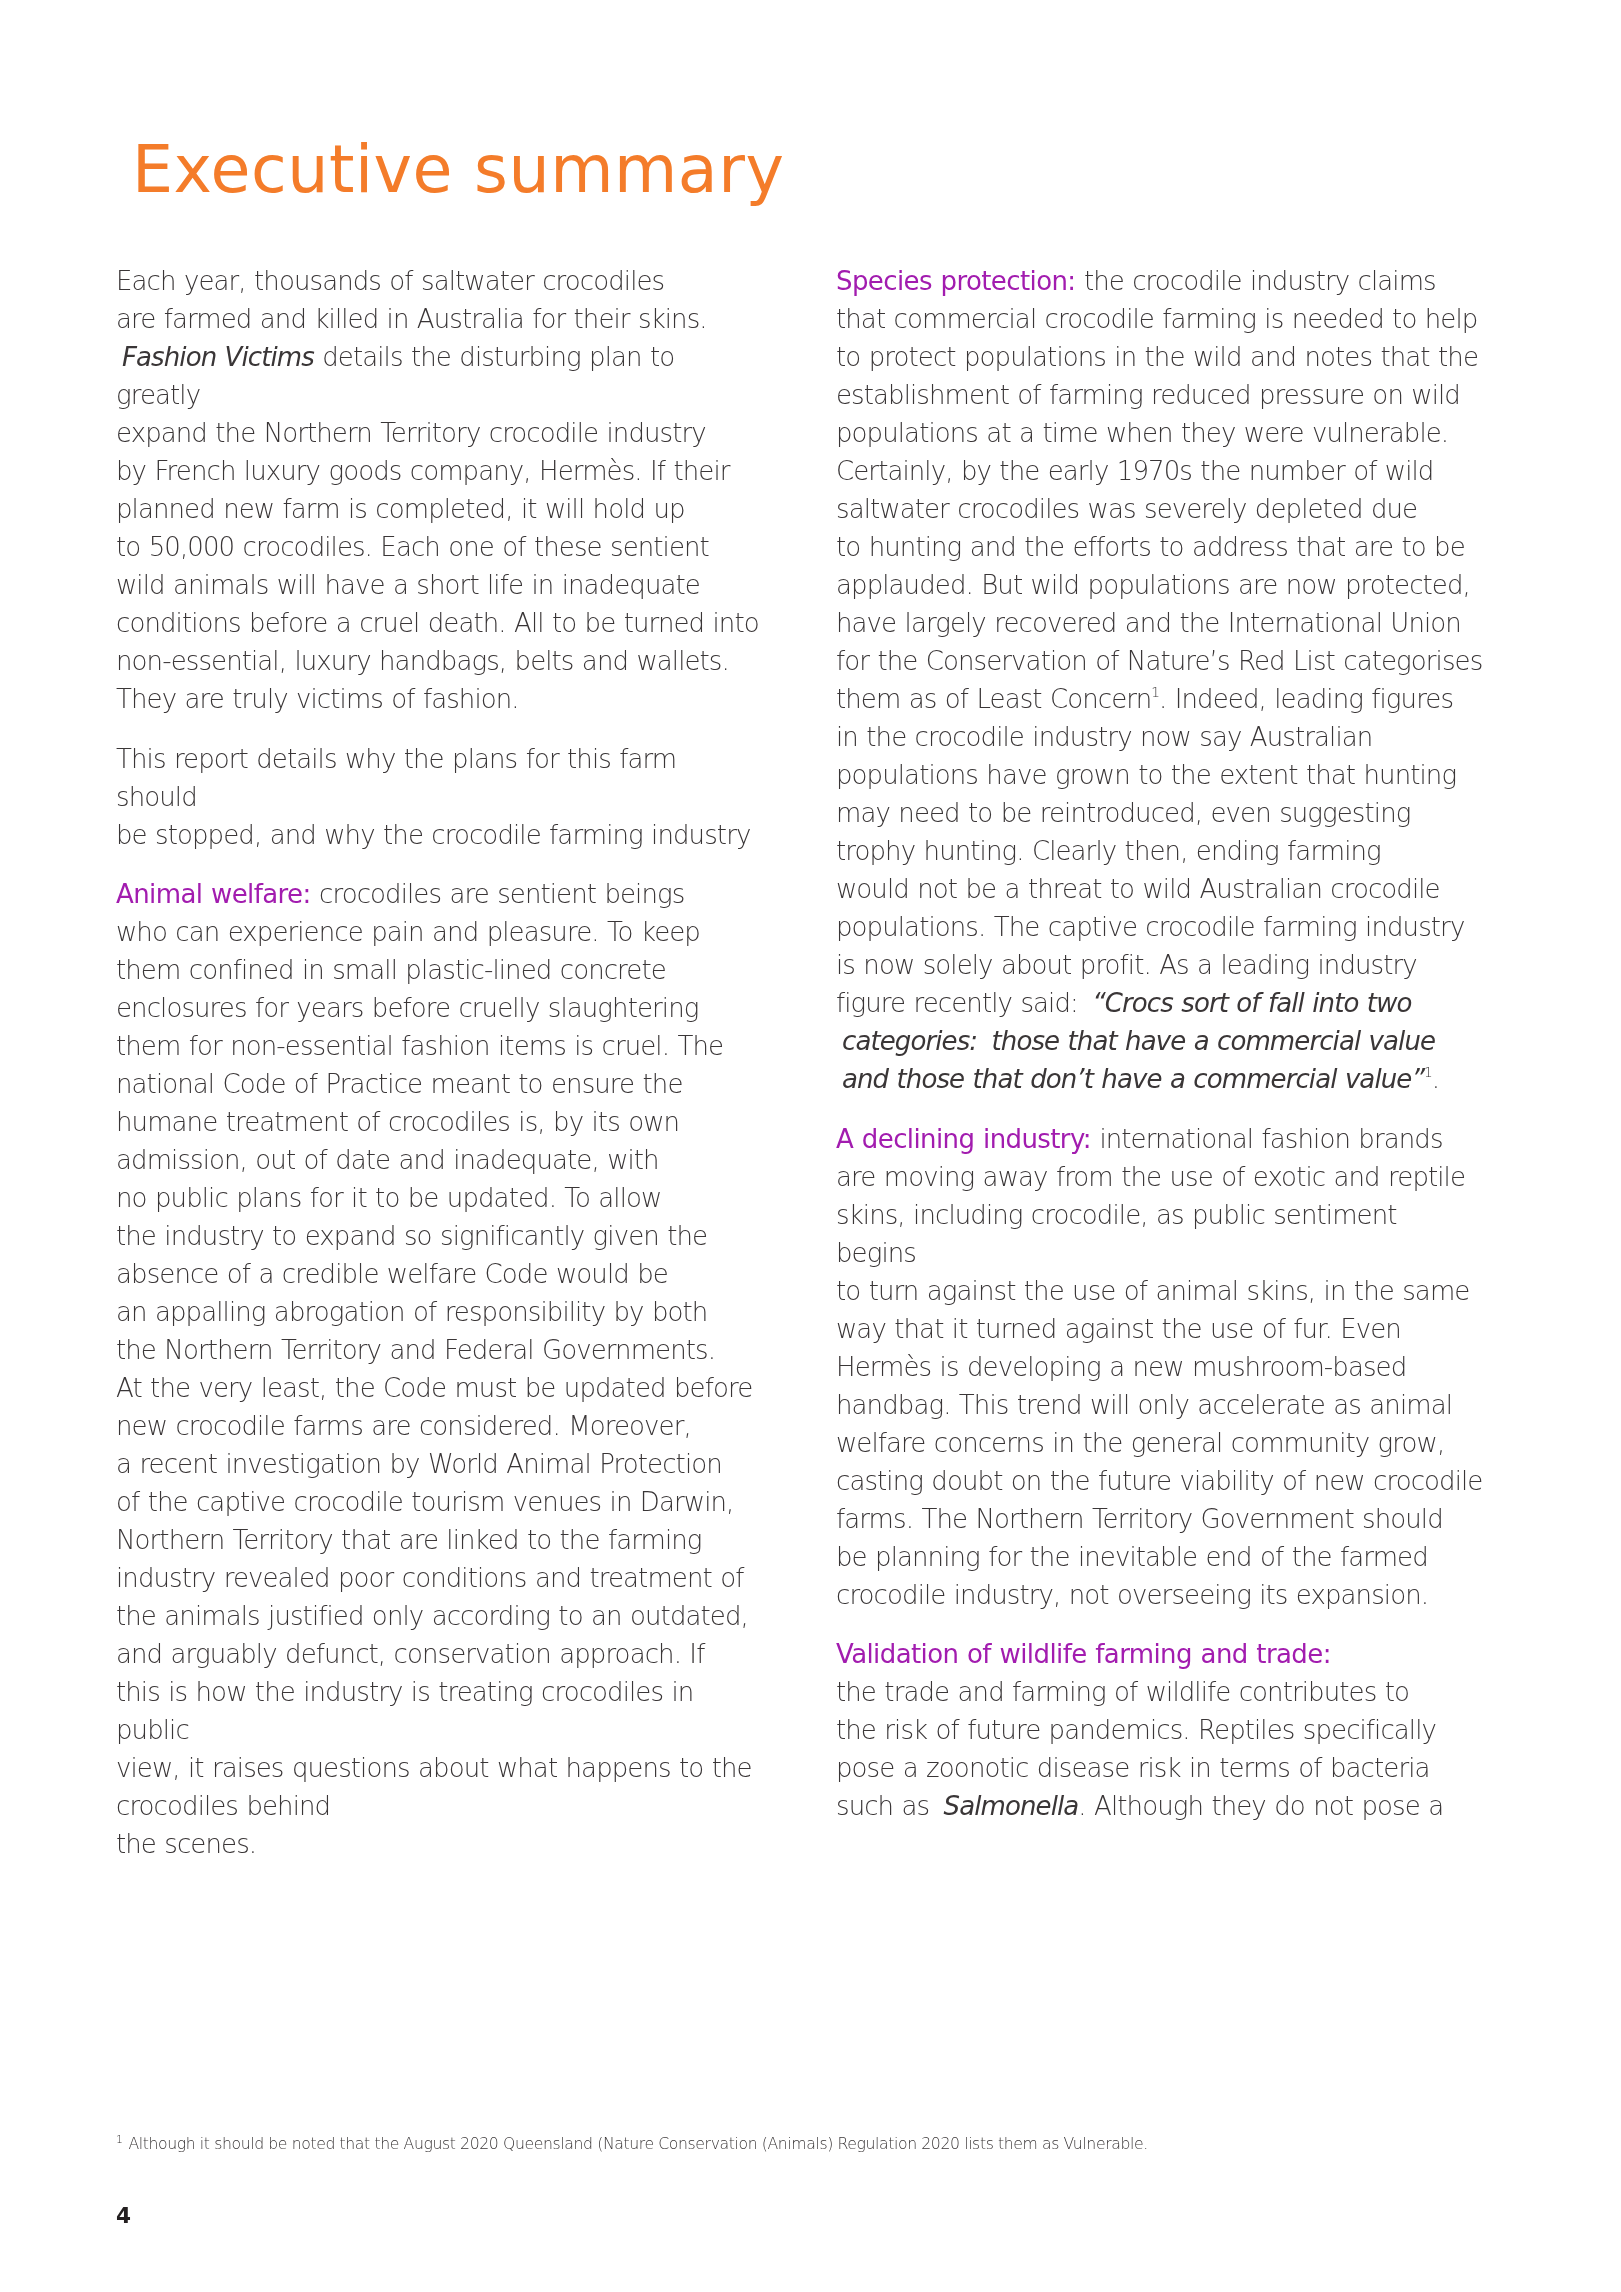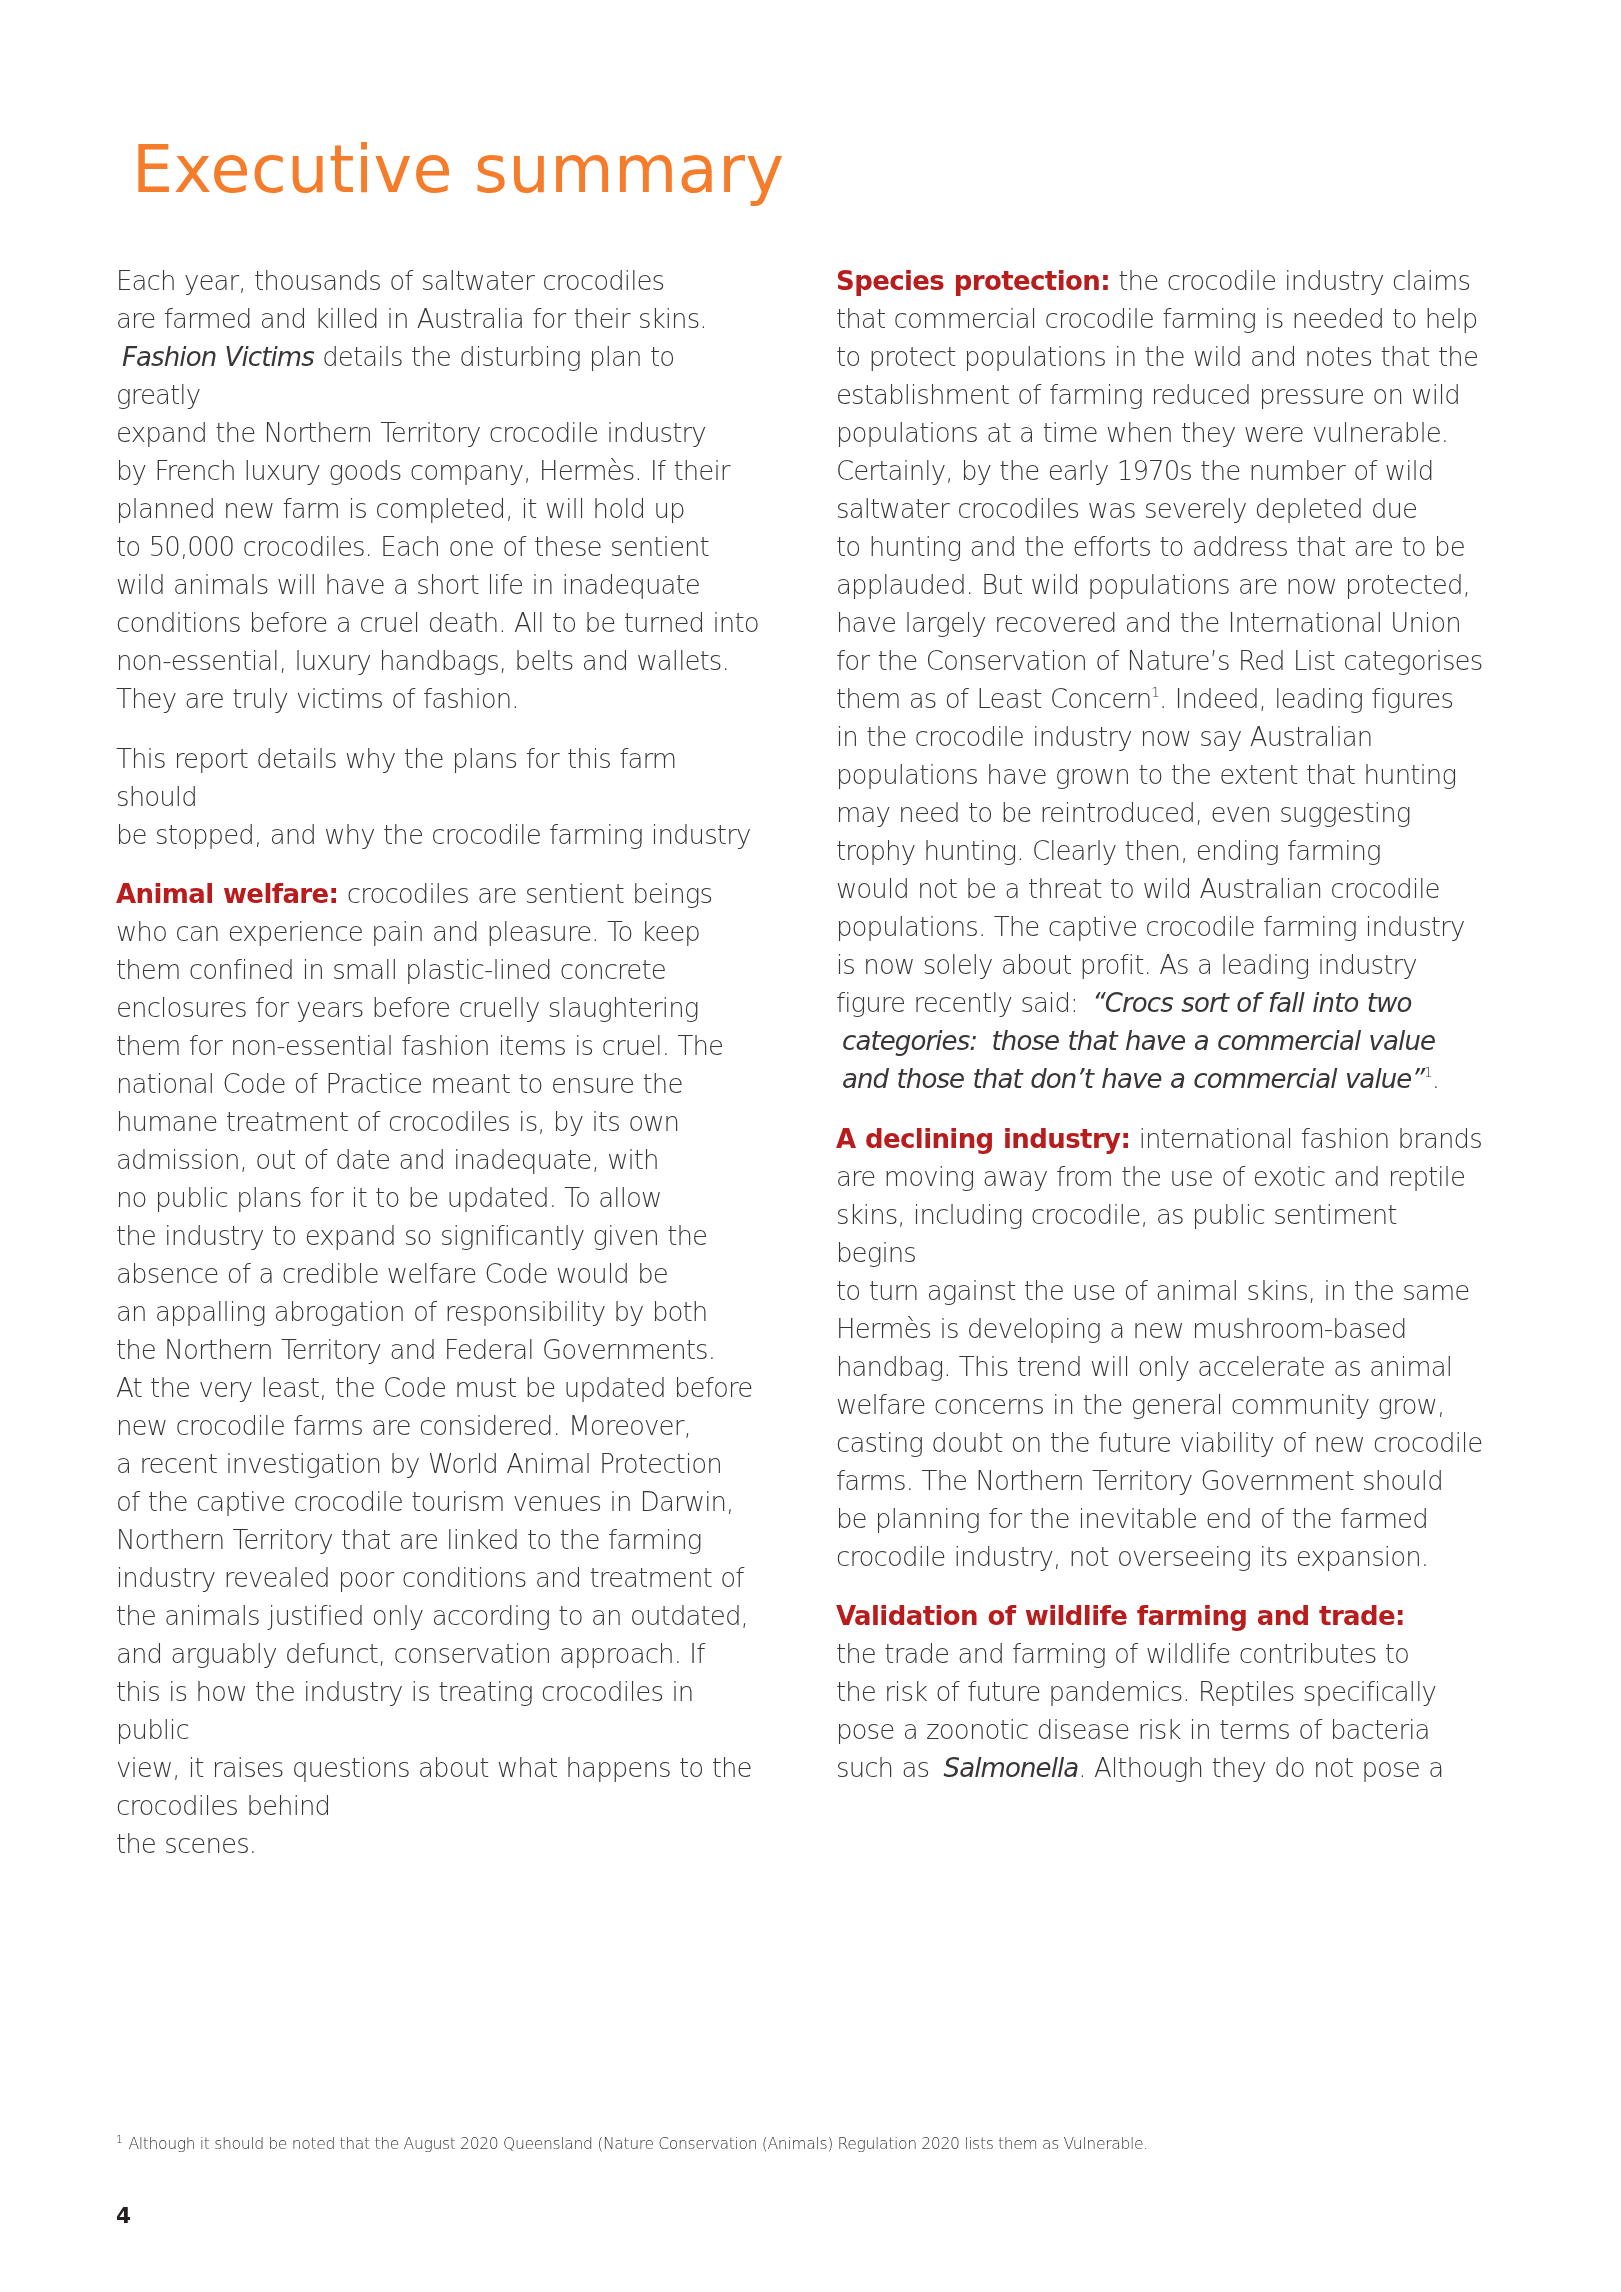--- a/index.html
+++ b/index.html
@@ -39,22 +39,22 @@
       letter-spacing: -0.9px;
       word-spacing: 1px;
     }
     .col-left { left: 116px; }
     .col-right { left: 836px; }
     .para {
       margin: 0 0 21.6px 0;
       white-space: normal;
     }
     .lead {
-      font-weight: bold;
-      color: #b91c1c;
+      font-weight: normal;
+      color: #a21caf;
       letter-spacing: -0.6px;
     }
     .em { font-style: italic; margin-left: 6px; }
     sup.fn {
       font-size: 13.7px;
       vertical-align: 10.8px;
       line-height: 0;
     }
     .line { display: block; }
     .footnote {
@@ -164,20 +164,21 @@
     <span class="line"><span>figure recently said: </span><span class="em">“Crocs sort of fall into two</span></span>
     <span class="line"><span class="em">categories: </span><span class="em">those that have a commercial value</span></span>
     <span class="line"><span class="em">and those that don’t have a commercial value”</span><sup class="fn">1</sup><span>.</span></span>
   </p>
 
   <p class="para">
     <span class="line"><span class="lead">A declining industry:</span><span> international fashion brands</span></span>
     <span class="line">are moving away from the use of exotic and reptile</span>
     <span class="line">skins, including crocodile, as public sentiment begins</span>
     <span class="line">to turn against the use of animal skins, in the same</span>
+    <span class="line">way that it turned against the use of fur. Even</span>
     <span class="line">Hermès is developing a new mushroom-based</span>
     <span class="line">handbag. This trend will only accelerate as animal</span>
     <span class="line">welfare concerns in the general community grow,</span>
     <span class="line">casting doubt on the future viability of new crocodile</span>
     <span class="line">farms. The Northern Territory Government should</span>
     <span class="line">be planning for the inevitable end of the farmed</span>
     <span class="line">crocodile industry, not overseeing its expansion.</span>
   </p>
 
   <p class="para">

